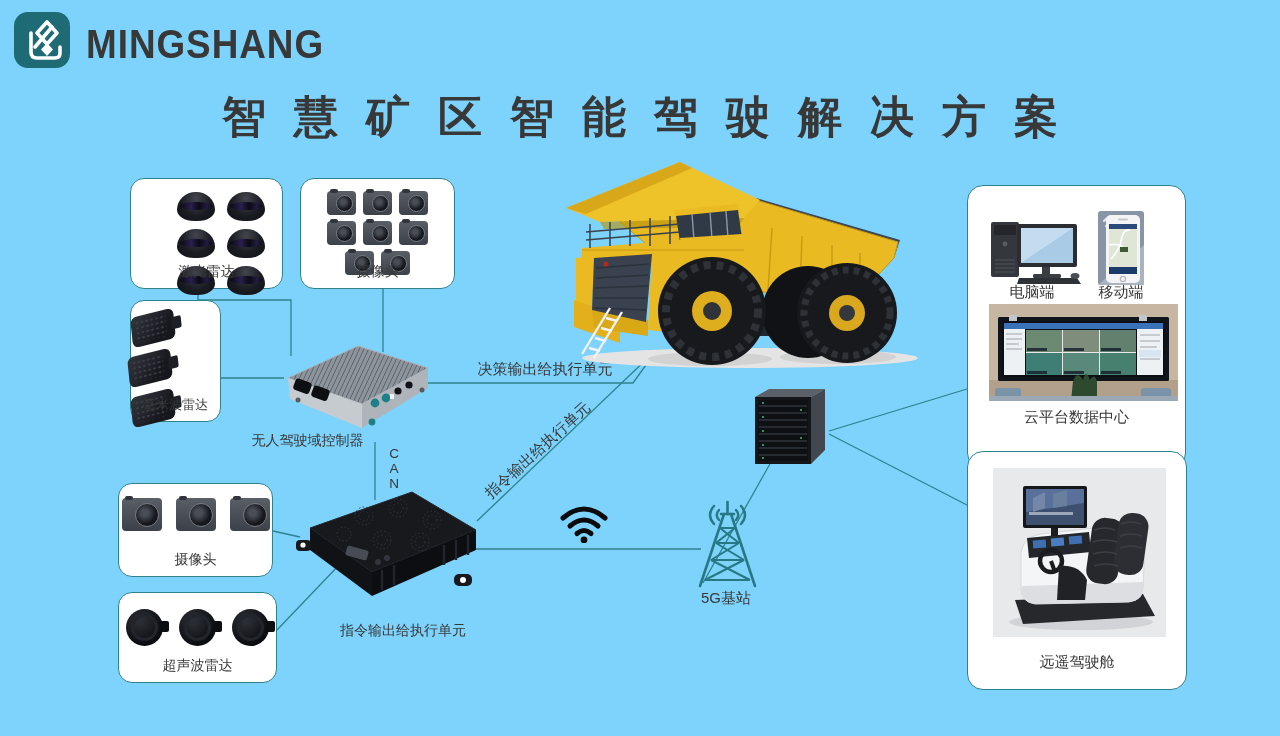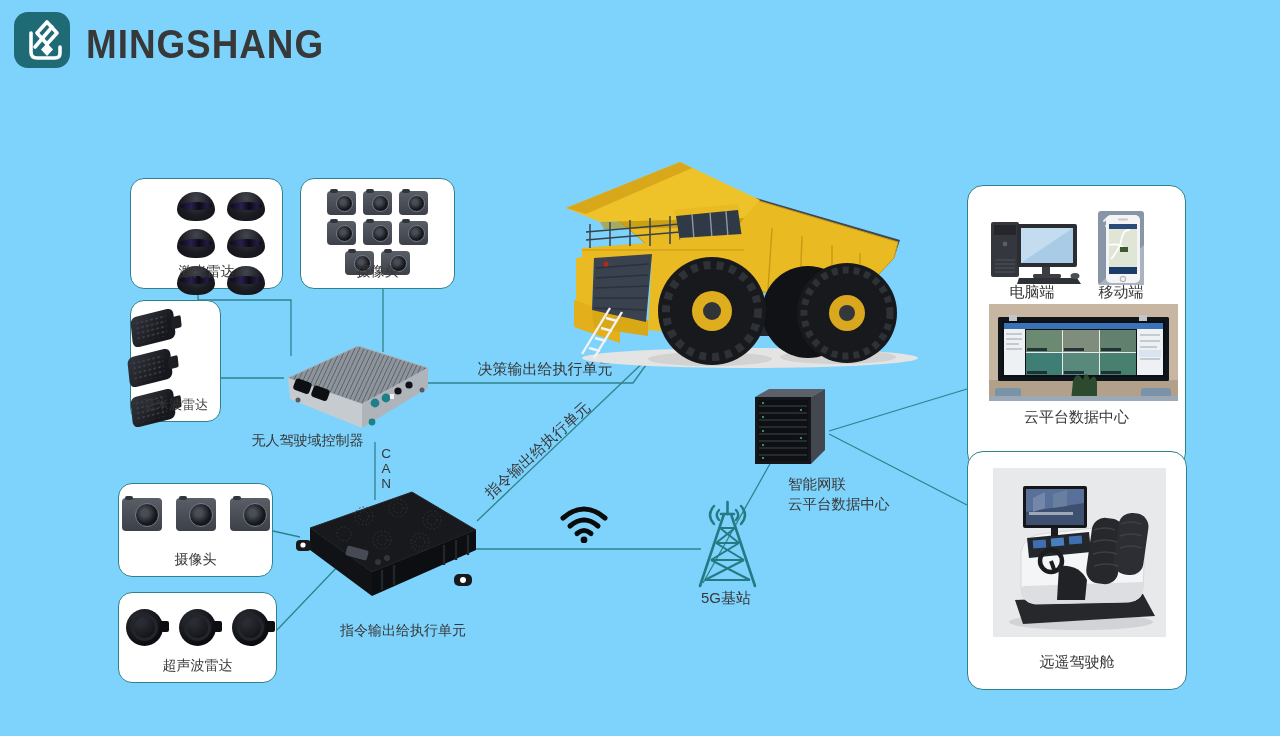--- a/index.html
+++ b/index.html
@@ -48,21 +48,21 @@
   .g-cam3 .ic-cam::before{width:22px;height:22px;top:5px;}
   .g-ultra{gap:16px;padding-top:16px;}
   .ic-ultra{width:37px;height:37px;border-radius:50%;background:radial-gradient(circle at 38% 32%,#2a2c33 10%,#0b0c10 70%);position:relative;}
   .ic-ultra::before{content:"";position:absolute;inset:5px;border-radius:50%;border:3px solid #23252c;}
   .ic-ultra::after{content:"";position:absolute;right:-6px;top:12px;width:9px;height:11px;background:#0d0e12;border-radius:2px;}
 
   
   .txt{position:absolute;color:var(--label);}
   .node-label{font-size:14px;text-align:center;}
   .edge-label{font-size:15px;text-align:center;white-space:nowrap;}
-  .can-v{width:14px;font-size:13.5px;line-height:15px;word-break:break-all;text-align:center;}
+  .can-v{width:14px;font-size:13.5px;line-height:15px;word-break:break-all;text-align:center;margin-left:8px;}
   .rot{transform:rotate(-42deg);}
 
   
   .big-box{position:absolute;background:#fff;border:1.4px solid var(--line);border-radius:16px;}
   .big-box .cap{position:absolute;left:0;right:0;text-align:center;font-size:15px;color:var(--label);}
 
   .node{position:absolute;}
   svg{display:block;}
 </style>
 </head>
@@ -91,20 +91,21 @@
     <svg viewBox="0 0 56 56" width="56" height="56">
       <g stroke="#fff" stroke-width="3.6" fill="none" stroke-linejoin="round" stroke-linecap="round">
         <path d="M33 10 L43 21 L33 32 L23 21 Z"></path>
         <path d="M38 15 L21 35"></path>
         <path d="M17 21 L17 40 Q17 46 23 46 L41 46 Q46 46 46 41 L46 35"></path>
       </g>
       <path d="M33 31 L39 37.5 L33 44 L27 37.5 Z" fill="#fff"></path>
     </svg>
   </div>
   <div class="wordmark txt">MINGSHANG</div>
+  <div class="main-title txt">智慧矿区智能驾驶解决方案</div>
 
   <div class="sensor-box" style="left:130px;top:178px;width:153px;height:111px;padding-left:29px;">
     <div class="grid g-lidar">
       <span class="ic-lidar"></span>
     <span class="ic-lidar"></span>
         <span class="ic-lidar"></span>
         <span class="ic-lidar"></span>
         <span class="ic-lidar"></span>
         <span class="ic-lidar"></span>
       </div>
@@ -278,24 +279,20 @@
       <g fill="#3fae72">
         <circle cx="10" cy="15" r="1.1"></circle>
           <circle cx="10" cy="29" r="1.1"></circle>
           <circle cx="10" cy="43" r="1.1"></circle>
         <circle cx="10" cy="57" r="1.1"></circle>
           <circle cx="10" cy="70" r="1.1"></circle>
         <circle cx="48" cy="22" r="1.1"></circle>
           <circle cx="48" cy="50" r="1.1"></circle>
       </g>
     </svg>
-  </div>
-  <div class="txt" style="left:788px;top:474px;font-size:14.5px;line-height:20px;">
-    <div>智能网联</div>
-    <div>云平台数据中心</div>
   </div>
 
   <div class="node" style="left:560px;top:160px;">
     <svg viewBox="0 0 360 215" width="360" height="215">
       <ellipse cx="190" cy="198" rx="168" ry="10" fill="#e4e4e4"></ellipse>
       <ellipse cx="150" cy="199" rx="62" ry="7" fill="#d2d2d2"></ellipse>
       <ellipse cx="278" cy="197" rx="58" ry="7" fill="#d2d2d2"></ellipse>
 
       <polygon points="196,38 340,80 334,98 306,126 294,100 204,62" fill="#3d4654"></polygon>
 

